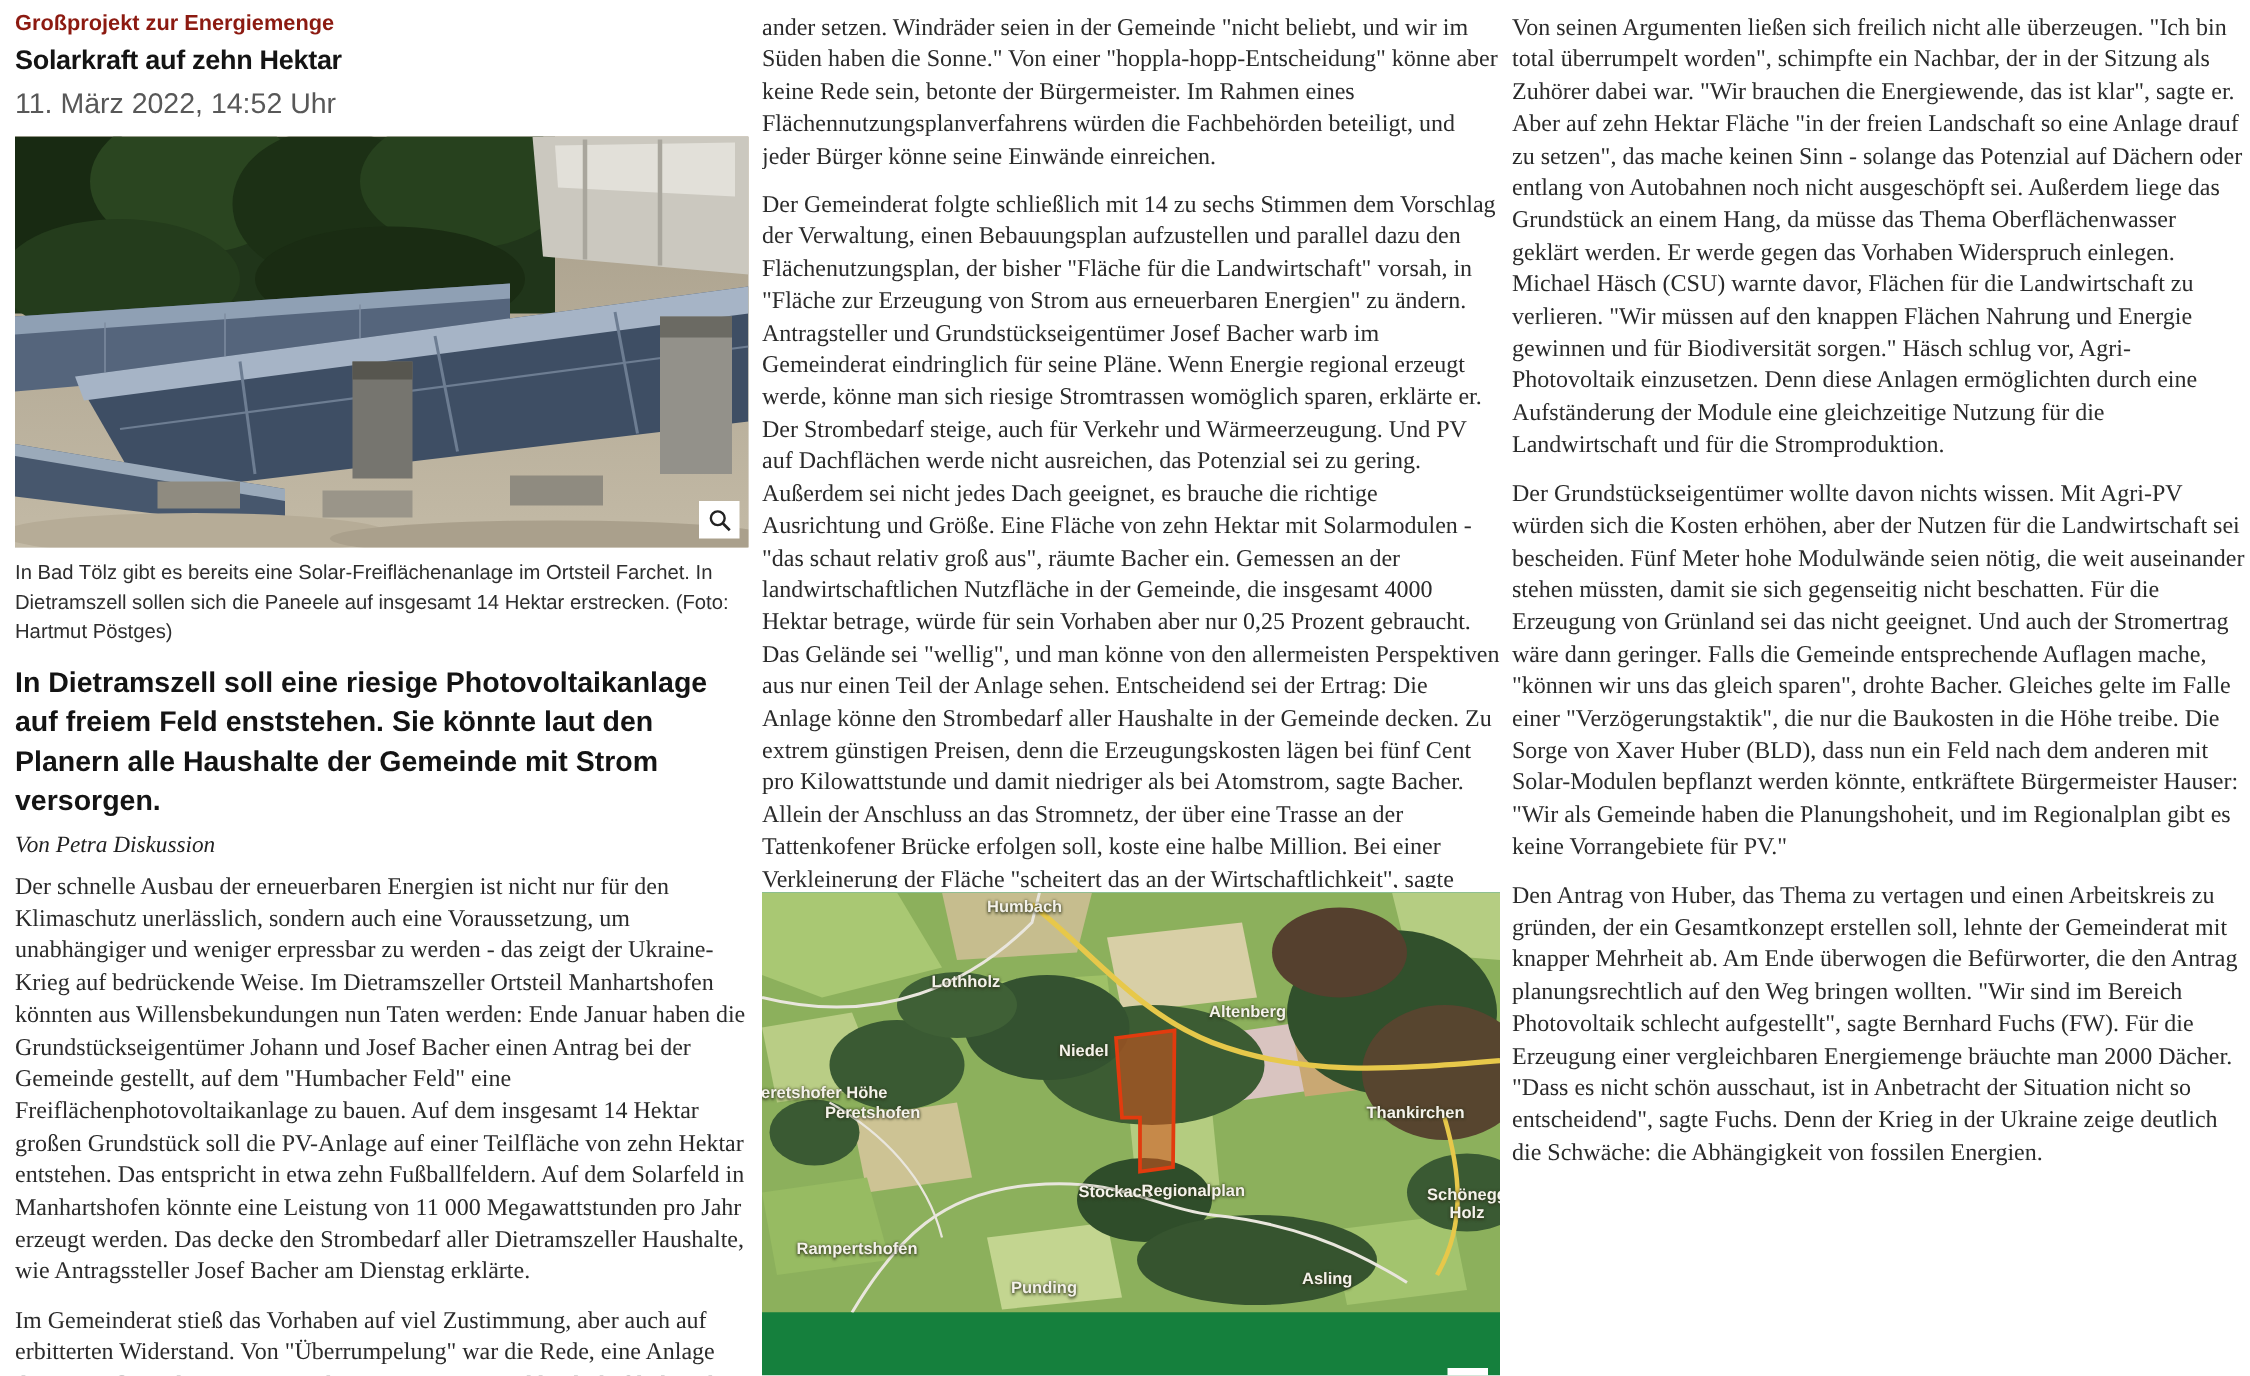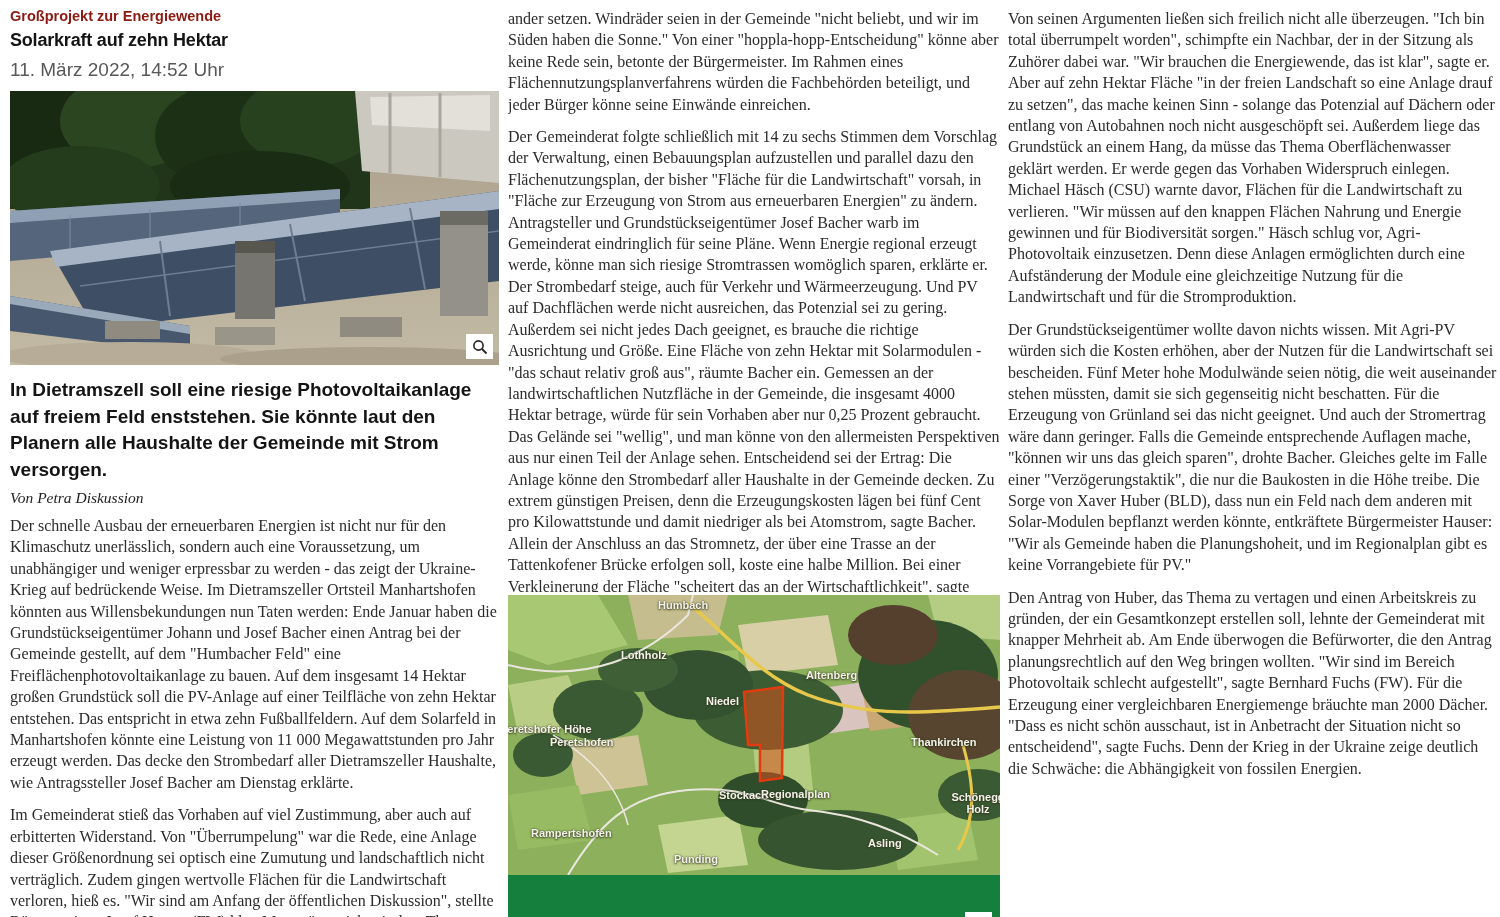--- a/index.html
+++ b/index.html
@@ -35,21 +35,21 @@
   .map-label{position:absolute;font-size:11px;font-weight:bold;color:#f4f2ea;white-space:nowrap;
              text-shadow:0 0 2px rgba(50,55,30,.95),0 1px 2px rgba(50,55,30,.8);}
   .map-label.two-line{white-space:normal;text-align:center;line-height:12px;}
 </style>
 </head>
 <body>
 
 <div class="page">
 
   <div class="col" id="col-left">
-    <p class="kicker">Großprojekt zur Energiewende</p>
+    <p class="kicker">Großprojekt zur Energiemenge</p>
     <h1 class="headline">Solarkraft auf zehn Hektar</h1>
     <p class="date">11. März 2022, 14:52 Uhr</p>
 
     <figure>
       <div class="photo-frame">
         <svg width="489" height="274" viewBox="0 0 489 274">
           <defs>
             <linearGradient id="gravel" x1="0" y1="0" x2="0" y2="1">
               <stop offset="0" stop-color="#a79d89"></stop>
                 <stop offset="1" stop-color="#c3baa6"></stop>
@@ -95,20 +95,21 @@
           <ellipse cx="120" cy="265" rx="130" ry="14" fill="#b6ac97"></ellipse>
           <ellipse cx="360" cy="268" rx="150" ry="12" fill="#aaa08c"></ellipse>
         </svg>
         <button class="zoom-btn" style="right:6px;bottom:6px;">
           <svg width="16" height="16" viewBox="0 0 16 16">
             <circle cx="6.5" cy="6.5" r="4.6" fill="none" stroke="#222" stroke-width="1.6"></circle>
             <line x1="10" y1="10" x2="14.5" y2="14.5" stroke="#222" stroke-width="1.8"></line>
           </svg>
         </button>
       </div>
+      <figcaption class="caption">In Bad Tölz gibt es bereits eine Solar-Freiflächenanlage im Ortsteil Farchet. In Dietramszell sollen sich die Paneele auf insgesamt 14 Hektar erstrecken. (Foto: Hartmut Pöstges)</figcaption>
     </figure>
 
     <p class="lede">In Dietramszell soll eine riesige Photovoltaikanlage auf freiem Feld enststehen. Sie könnte laut den Planern alle Haushalte der Gemeinde mit Strom versorgen.</p>
     <p class="byline">Von Petra Diskussion</p>
 
     <div class="body-text">
       <p>Der schnelle Ausbau der erneuerbaren Energien ist nicht nur für den Klimaschutz unerlässlich, sondern auch eine Voraussetzung, um unabhängiger und weniger erpressbar zu werden - das zeigt der Ukraine-Krieg auf bedrückende Weise. Im Dietramszeller Ortsteil Manhartshofen könnten aus Willensbekundungen nun Taten werden: Ende Januar haben die Grundstückseigentümer Johann und Josef Bacher einen Antrag bei der Gemeinde gestellt, auf dem "Humbacher Feld" eine Freiflächenphotovoltaikanlage zu bauen. Auf dem insgesamt 14 Hektar großen Grundstück soll die PV-Anlage auf einer Teilfläche von zehn Hektar entstehen. Das entspricht in etwa zehn Fußballfeldern. Auf dem Solarfeld in Manhartshofen könnte eine Leistung von 11 000 Megawattstunden pro Jahr erzeugt werden. Das decke den Strombedarf aller Dietramszeller Haushalte, wie Antragssteller Josef Bacher am Dienstag erklärte.</p>
       <p>Im Gemeinderat stieß das Vorhaben auf viel Zustimmung, aber auch auf erbitterten Widerstand. Von "Überrumpelung" war die Rede, eine Anlage dieser Größenordnung sei optisch eine Zumutung und landschaftlich nicht verträglich. Zudem gingen wertvolle Flächen für die Landwirtschaft verloren, hieß es. "Wir sind am Anfang der öffentlichen Diskussion", stellte Bürgermeister Josef Hauser (FW) klar. Man müsse sich mit dem Thema ausein-</p>
     </div>
   </div>
@@ -165,21 +166,21 @@
         <span class="map-label" style="left:113px;top:54px;">Lothholz</span>
         <span class="map-label" style="left:170px;top:100px;margin-left:28px;">Niedel</span>
         <span class="map-label" style="left:298px;top:74px;">Altenberg</span>
         <span class="map-label" style="left:-8px;top:128px;">Peretshofer Höhe</span>
         <span class="map-label" style="left:42px;top:141px;">Peretshofen</span>
         <span class="map-label" style="left:403px;top:141px;">Thankirchen</span>
         <span class="map-label" style="left:163px;top:194px;padding-left:48px;">Stockach</span>
         <span class="map-label" style="left:253px;top:193px;">Regionalplan</span>
         <span class="map-label" style="left:23px;top:232px;">Rampertshofen</span>
         <span class="map-label" style="left:166px;top:258px;">Punding</span>
-        <span class="map-label" style="left:360px;top:242px;">Asling</span>
+        <span class="map-label" style="left:360px;top:252px;">Asling</span>
         <span class="map-label two-line" style="left:440px;top:196px;width:60px;">Schönegg Holz</span>
         <button class="zoom-btn" style="right:8px;bottom:6px;">
           <svg width="16" height="16" viewBox="0 0 16 16">
             <circle cx="6.5" cy="6.5" r="4.6" fill="none" stroke="#222" stroke-width="1.6"></circle>
             <line x1="10" y1="10" x2="14.5" y2="14.5" stroke="#222" stroke-width="1.8"></line>
           </svg>
         </button>
       </div>
       <figcaption class="caption">Die geplante Photovaoltaikanlage beim Ortsteil Manhartshofen (rot markiert) soll eine Fläche von zehn Hektar bekommen. (Foto: Gemeinde Dietramszell)</figcaption>
     </figure>

